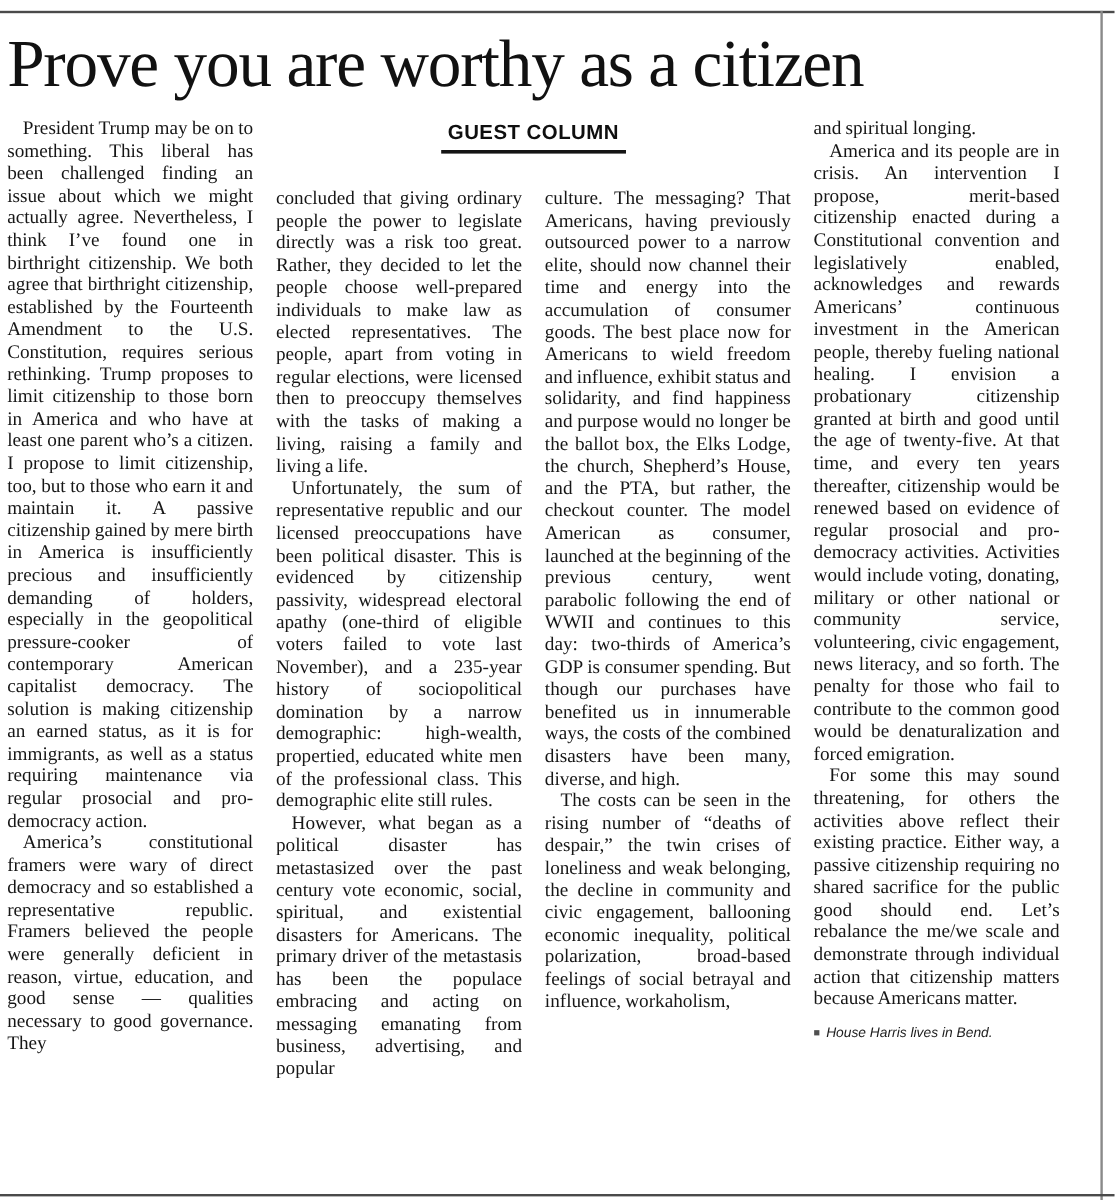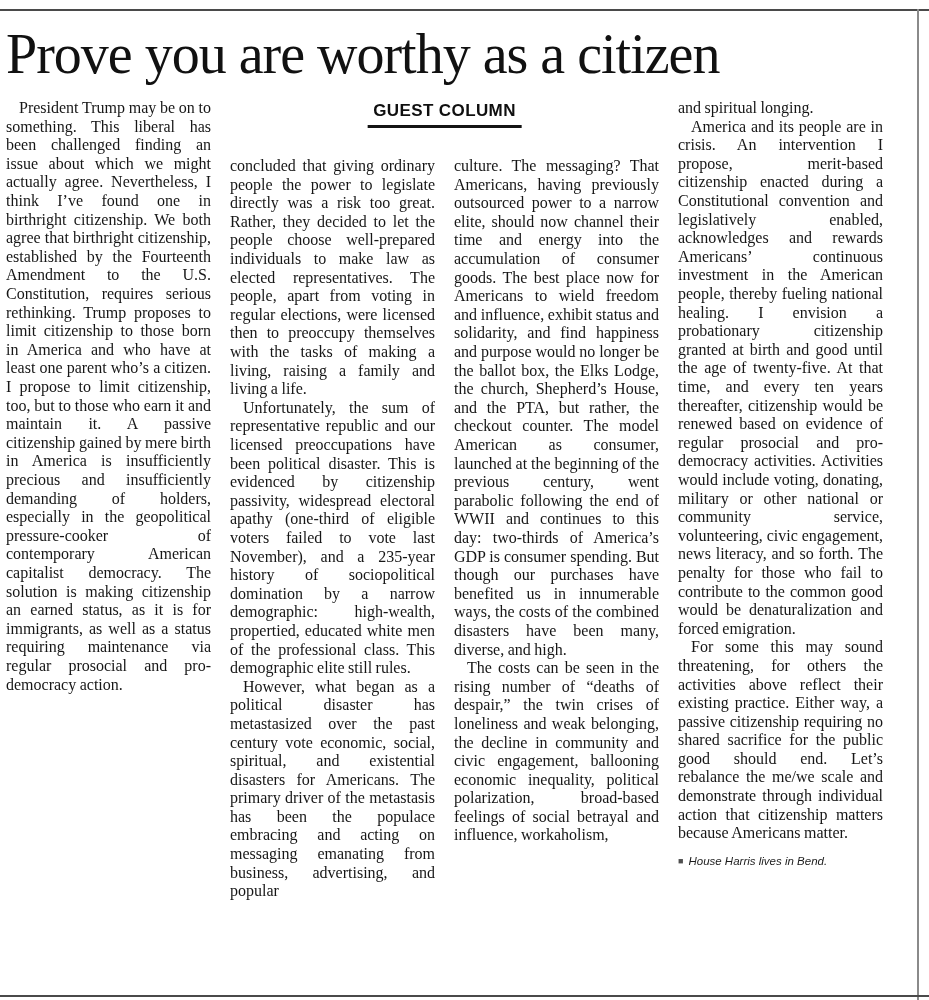--- a/index.html
+++ b/index.html
@@ -123,20 +123,21 @@
   <div class="rule-bottom"></div>
 
   <div class="content">
     <h1 class="headline">Prove you are worthy as a citizen</h1>
 
     <div class="columns">
       <div class="kicker">GUEST COLUMN</div>
 
       <div class="col">
         <p class="indent">President Trump may be on to something. This liberal has been challenged finding an issue about which we might actually agree. Nevertheless, I think I’ve found one in birthright citizenship. We both agree that birthright citizenship, established by the Fourteenth Amendment to the U.S. Constitution, requires serious rethinking. Trump proposes to limit citizenship to those born in America and who have at least one parent who’s a citizen. I propose to limit citizenship, too, but to those who earn it and maintain it. A passive citizenship gained by mere birth in America is insufficiently precious and insufficiently demanding of holders, especially in the geopolitical pressure-cooker of contemporary American capitalist democracy. The solution is making citizenship an earned status, as it is for immigrants, as well as a status requiring maintenance via regular prosocial and pro-democracy action.</p>
+        <p class="indent">America’s constitutional framers were wary of direct democracy and so established a representative republic. Framers believed the people were generally deficient in reason, virtue, education, and good sense — qualities necessary to good governance. They</p>
       </div>
 
       <div class="col pad-top">
         <p>concluded that giving ordinary people the power to legislate directly was a risk too great. Rather, they decided to let the people choose well-prepared individuals to make law as elected representatives. The people, apart from voting in regular elections, were licensed then to preoccupy themselves with the tasks of making a living, raising a family and living a life.</p>
         <p class="indent">Unfortunately, the sum of representative republic and our licensed preoccupations have been political disaster. This is evidenced by citizenship passivity, widespread electoral apathy (one-third of eligible voters failed to vote last November), and a 235-year history of sociopolitical domination by a narrow demographic: high-wealth, propertied, educated white men of the professional class. This demographic elite still rules.</p>
         <p class="indent">However, what began as a political disaster has metastasized over the past century vote economic, social, spiritual, and existential disasters for Americans. The primary driver of the metastasis has been the populace embracing and acting on messaging emanating from business, advertising, and popular</p>
       </div>
 
       <div class="col pad-top">
         <p>culture. The messaging? That Americans, having previously outsourced power to a narrow elite, should now channel their time and energy into the accumulation of consumer goods. The best place now for Americans to wield freedom and influence, exhibit status and solidarity, and find happiness and purpose would no longer be the ballot box, the Elks Lodge, the church, Shepherd’s House, and the PTA, but rather, the checkout counter. The model American as consumer, launched at the beginning of the previous century, went parabolic following the end of WWII and continues to this day: two-thirds of America’s GDP is consumer spending.  But though our purchases have benefited us in innumerable ways, the costs of the combined disasters have been many, diverse, and high.</p>

